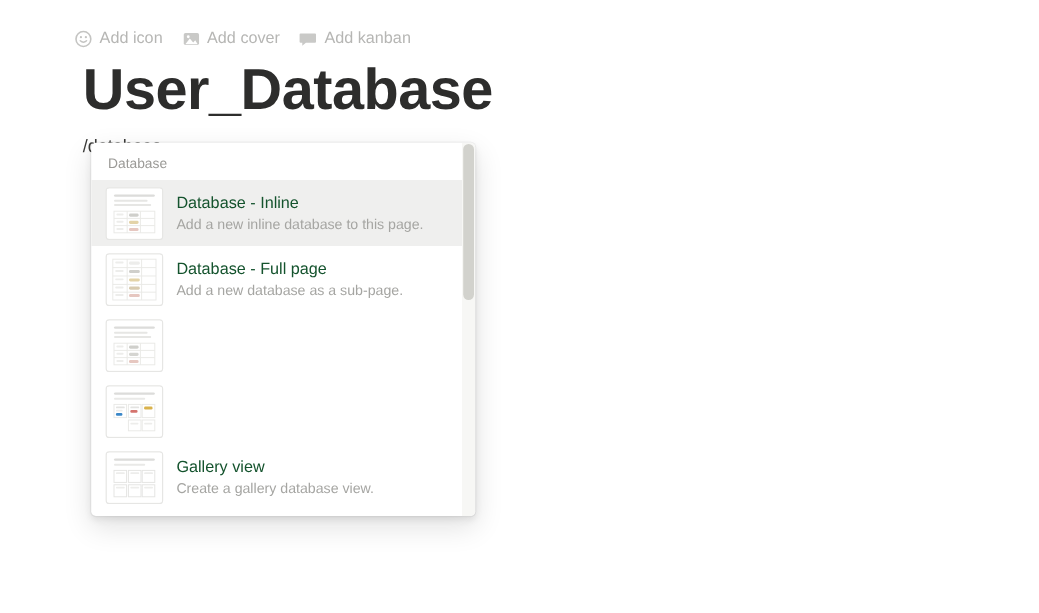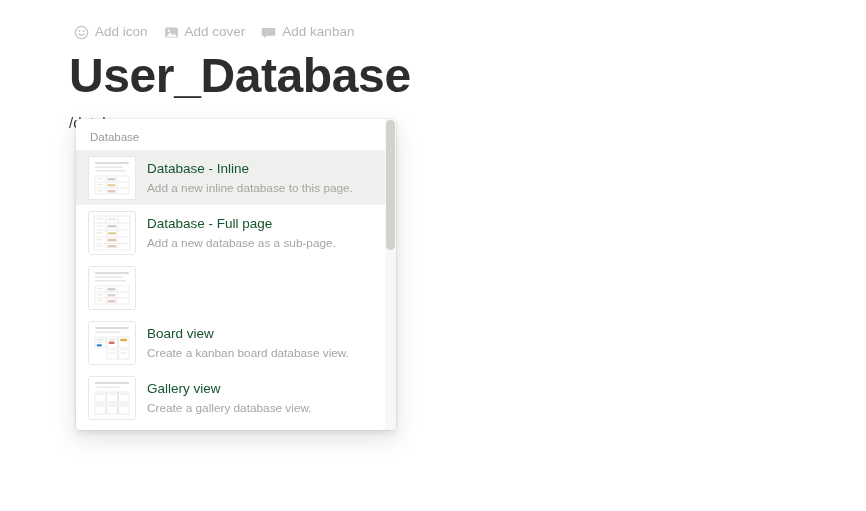--- a/index.html
+++ b/index.html
@@ -12,21 +12,21 @@
     background: #ffffff;
     font-family: "Liberation Sans", sans-serif;
     overflow: hidden;
     position: relative;
     -webkit-font-smoothing: antialiased;
   }
 
   
   .page-toolbar {
     position: absolute;
-    left: 74px;
+    left: 62px;
     top: 22px;
     display: flex;
     align-items: center;
     gap: 16px;
   }
   .toolbar-action {
     display: flex;
     align-items: center;
     gap: 6px;
     color: #b8b8b6;
@@ -302,24 +302,20 @@
           <rect x="7.6" y="16.8" width="7.4" height="1.5" rx="0.7" fill="#e3e3e1"></rect>
           <rect x="7.6" y="19.4" width="5.6" height="1.5" rx="0.7" fill="#ededeb"></rect>
           <rect x="7.6" y="22.2" width="5.4" height="2.2" rx="1" fill="#3a87c8"></rect>
           <rect x="19.6" y="16.8" width="7.4" height="1.5" rx="0.7" fill="#e3e3e1"></rect>
           <rect x="19.6" y="19.6" width="6" height="2.4" rx="1" fill="#d4736d"></rect>
           <rect x="31.1" y="16.8" width="7" height="2.4" rx="1" fill="#d9b24c"></rect>
           <rect x="19.6" y="30.2" width="6.8" height="1.5" rx="0.7" fill="#ededeb"></rect>
           <rect x="31.1" y="30.2" width="6.8" height="1.5" rx="0.7" fill="#ededeb"></rect>
         </svg>
       </span>
-      <span class="mi-text">
-        <span class="mi-title">Board view</span>
-        <span class="mi-desc">Create a kanban board database view.</span>
-      </span>
     </div>
 
     <div class="menu-item">
       <span class="thumb">
         <svg viewBox="0 0 46 42" xmlns="http://www.w3.org/2000/svg">
           <rect x="0" y="0" width="46" height="42" fill="#ffffff"></rect>
           <rect x="6" y="5" width="34" height="2" rx="1" fill="#dcdcda"></rect>
           <rect x="6" y="9.5" width="26" height="1.6" rx="0.8" fill="#e9e9e7"></rect>
           <g stroke="#e4e4e2" stroke-width="0.8" fill="#ffffff">
             <rect x="6" y="15" width="10.5" height="10"></rect>

